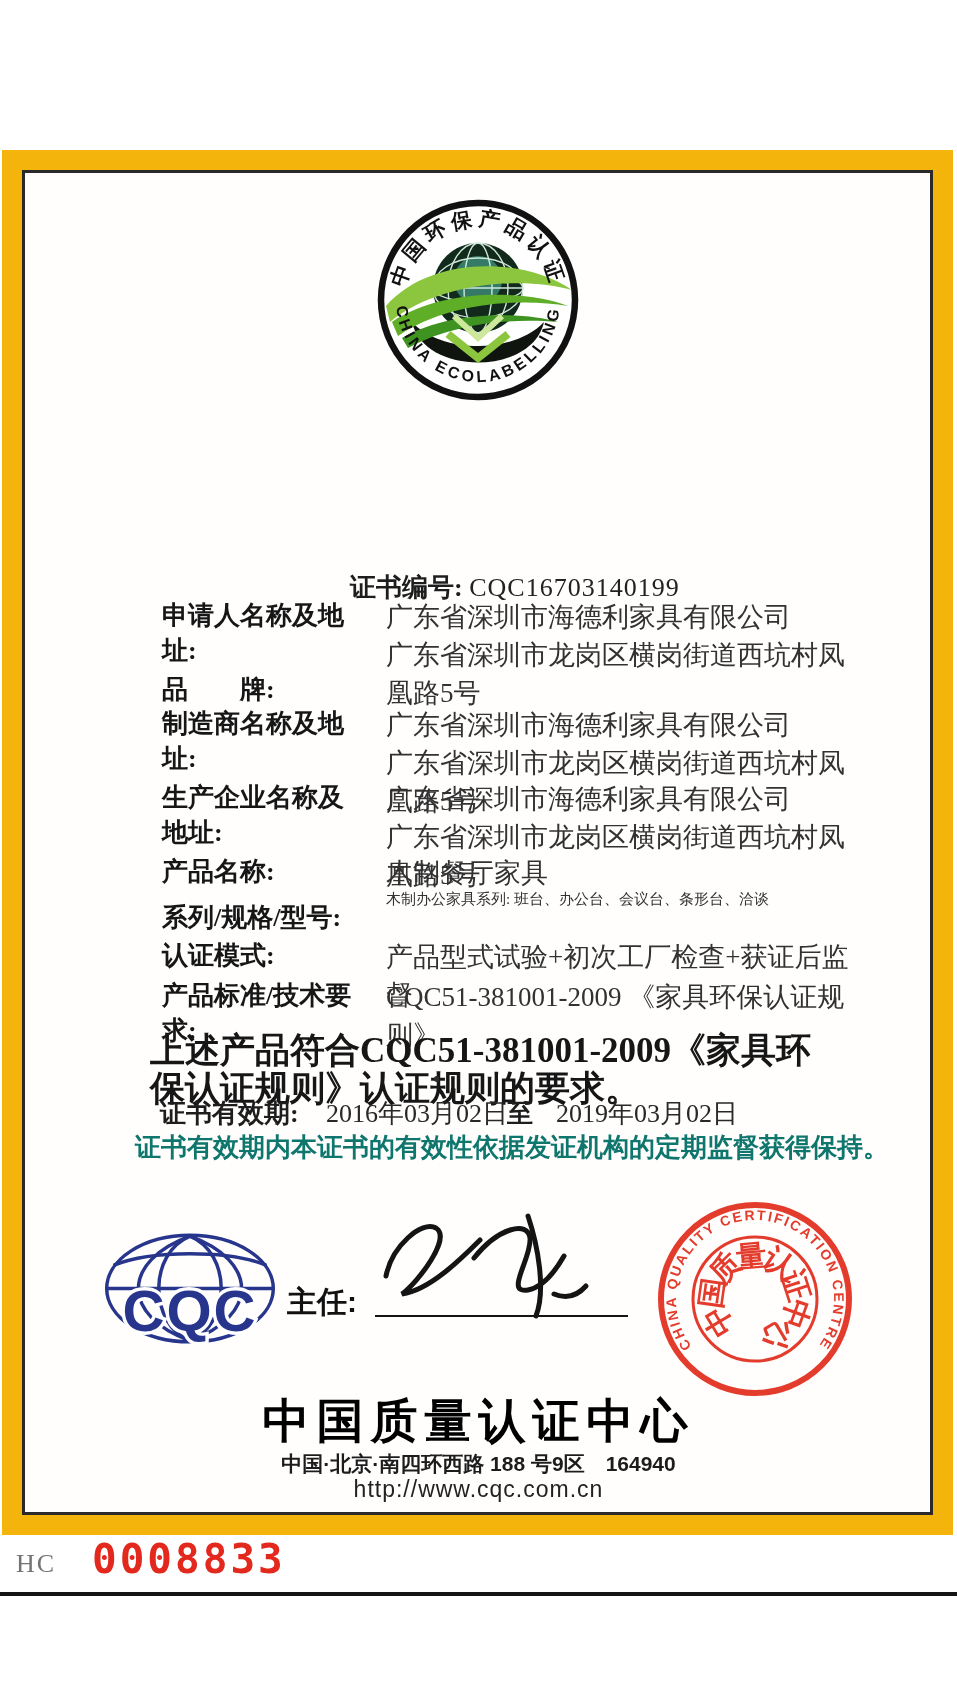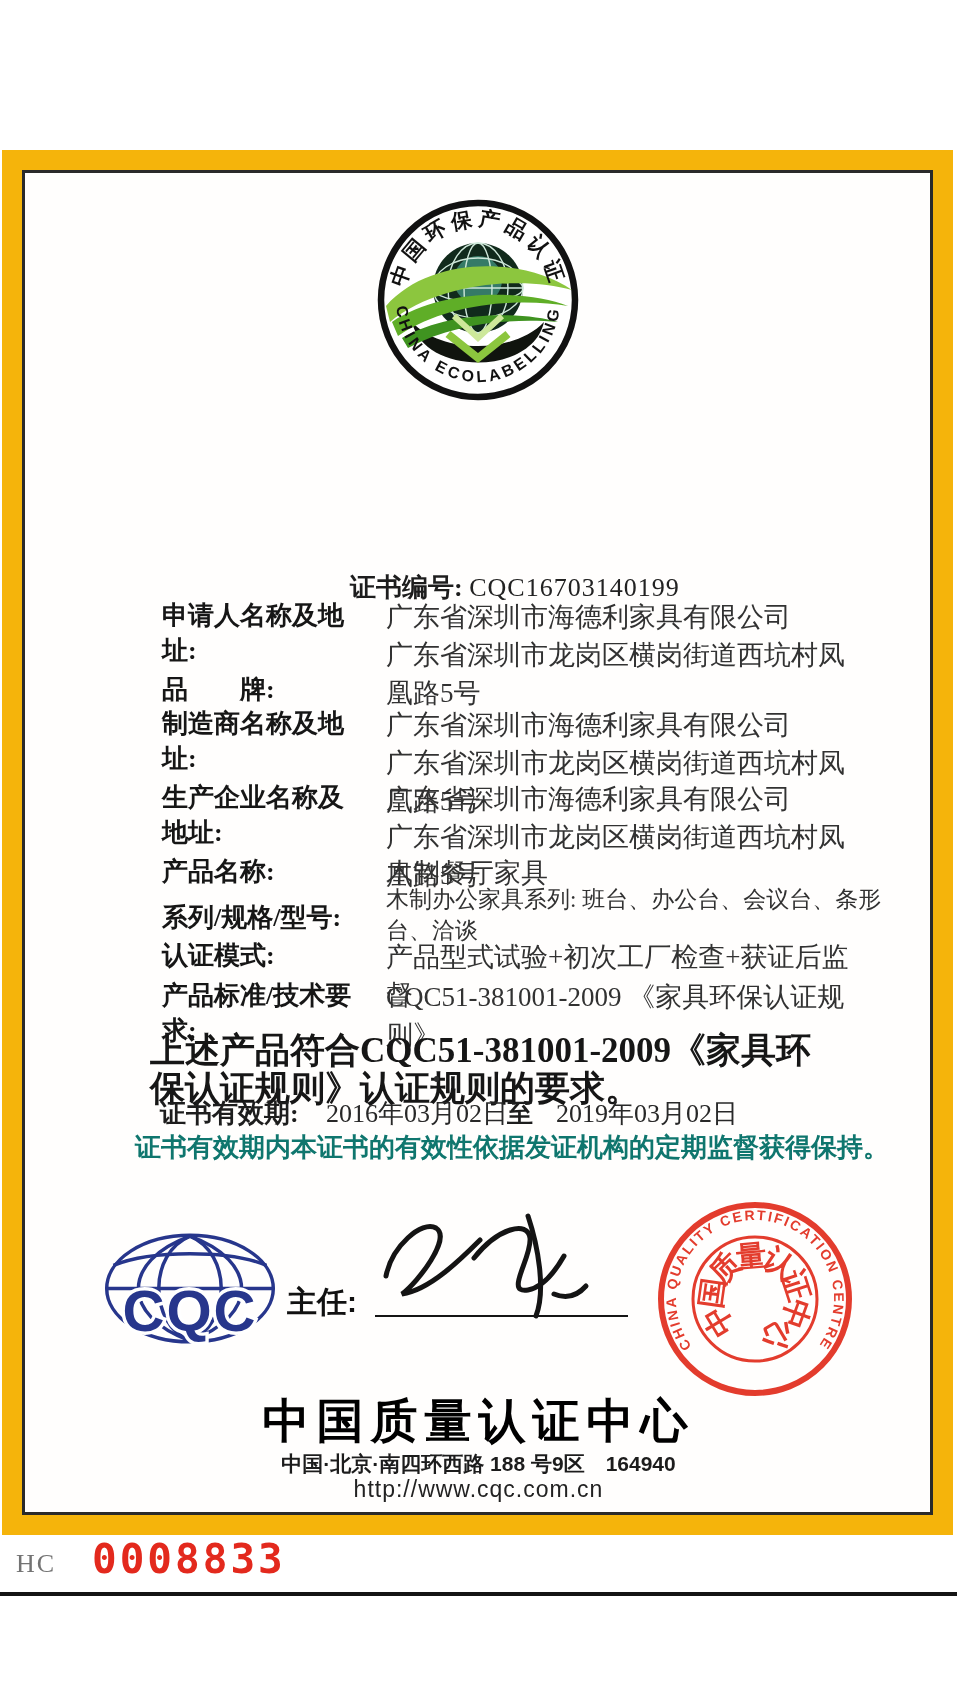--- a/index.html
+++ b/index.html
@@ -18,21 +18,21 @@
   .certno{position:absolute;left:350px;top:570px;font-size:26px;}
   .certno .lab{font-weight:bold;}
   .certno .val{margin-left:0;letter-spacing:1px;color:#222;}
   
   .row{position:absolute;left:150px;width:700px;}
   .row .lab{position:absolute;left:12px;top:0;width:205px;font-weight:bold;font-size:26px;color:#161616;}
   .row .vals{position:absolute;left:215px;top:0;width:480px;font-size:27px;line-height:38px;color:#323232;margin-left:21px;}
   .row.r1{top:598px}.row.r2{top:672px}.row.r3{top:706px}.row.r4{top:780px}
   .row.r5{top:854px}.row.r6{top:884px}.row.r7{top:938px}.row.r8{top:978px}
   .row.r6 .lab{top:16px;}
-  .row.r6 .vals{font-size:23px;line-height:31px;width:500px;}
+  .row.r6 .vals{font-size:15px;line-height:31px;width:500px;}
   .para{position:absolute;left:150px;top:1032px;width:685px;font-weight:bold;
         font-size:35px;line-height:38px;color:#161616;}
   .ink-dot{position:absolute;left:434px;top:1076px;width:5px;height:6px;background:#2c2c2c;border-radius:50%;}
   
   .validity{position:absolute;left:0;top:1096px;width:957px;font-size:26px;}
   .validity .lab{position:absolute;left:160px;font-weight:bold;}
   .validity .from{position:absolute;left:326px;color:#282828;}
   .validity .zhi{position:absolute;left:507px;font-weight:bold;}
   .validity .to{position:absolute;left:556px;color:#282828;}
   .maintain{position:absolute;left:135px;top:1130px;width:800px;font-weight:bold;

